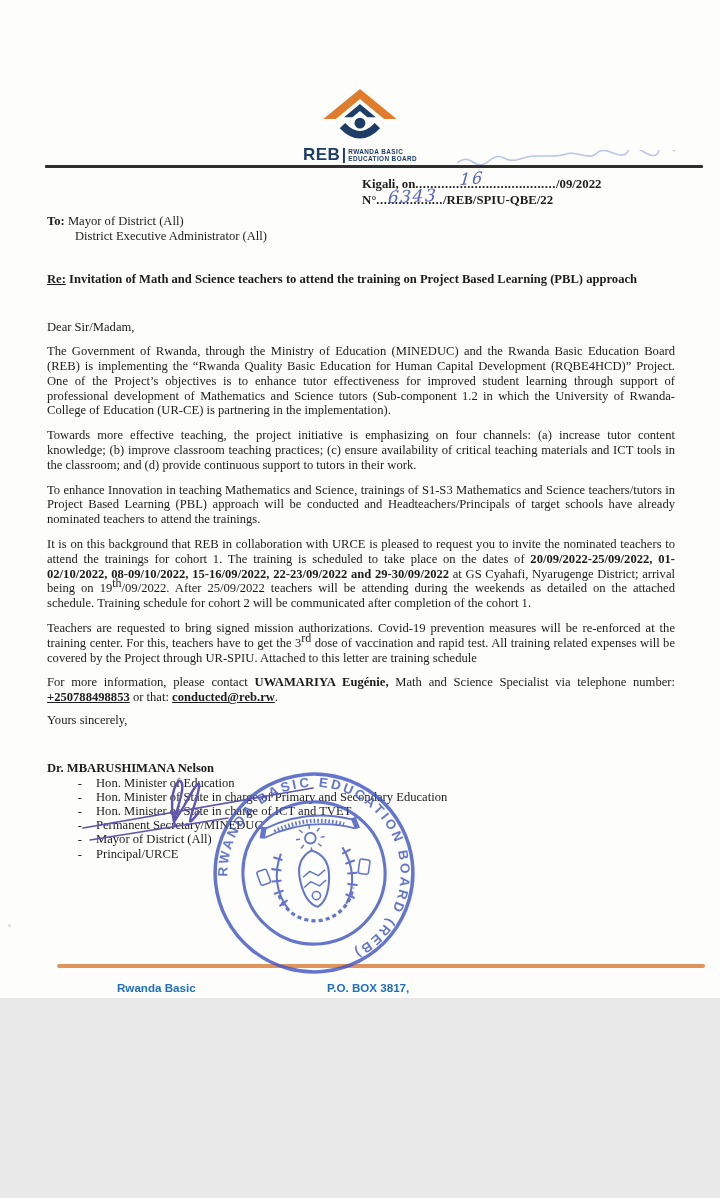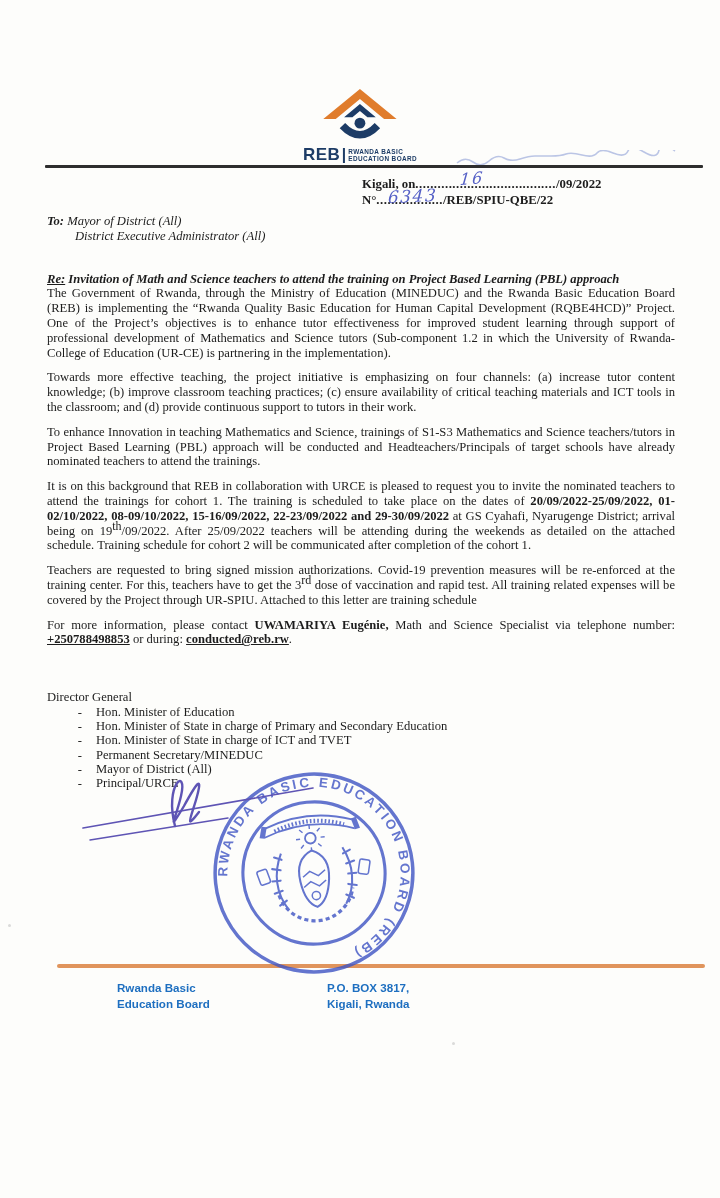--- a/index.html
+++ b/index.html
@@ -1,17 +1,17 @@
 <!DOCTYPE html>
 <html><head>
 <meta charset="utf-8">
 <style>
   html,body{margin:0;padding:0;background:#e9e9e9;}
   .page{
-    position:relative;width:720px;height:1198px;margin:0 auto;
+    position:relative;width:720px;height:998px;margin:0 auto;
     background:#fdfdfb;overflow:hidden;
     font-family:"Liberation Serif", serif;color:#1c1c1c;
   }
   
   .logo{position:absolute;top:84px;left:50%;transform:translateX(-50%);
         display:flex;flex-direction:column;align-items:center;}
   .logo-icon{width:96px;height:60px;display:block;}
   .logo-textrow{display:flex;align-items:center;margin-top:1px;}
   .logo-abbr{font-family:"Liberation Sans",sans-serif;font-weight:800;
              font-size:17px;color:var(--navy,#1d3c66);letter-spacing:.5px;}
@@ -27,25 +27,25 @@
               font-size:12.8px;line-height:15.5px;color:#1d1d1d;}
   .date-line,.ref-line{position:relative;white-space:nowrap;}
   .dots{letter-spacing:.5px;}
   .hw{position:absolute;font-family:"DejaVu Serif",serif;font-style:italic;
       font-weight:normal;color:var(--inkBlue,#5560c6);}
   .hw-day{left:98px;top:-6px;font-size:16px;transform:rotate(-5deg) skewX(-10deg);letter-spacing:2px;}
   .hw-no{left:26px;top:-4px;font-size:17px;transform:rotate(-3deg) skewX(-6deg);letter-spacing:1.5px;}
   
   .content{position:absolute;left:47px;top:214px;width:628px;
            font-size:12.6px;line-height:14.8px;z-index:1;}
-  .hang{padding-left:28px;text-indent:-28px;font-style:italic;}
+  .hang{padding-left:28px;text-indent:-28px;}
   .b{font-weight:bold;}
   .u{text-decoration:underline;margin-top:40px;}
   .recipient{margin-bottom:28px;}
-  .subject{font-weight:bold;text-align:justify;}
+  .subject{margin-bottom:34px;font-weight:bold;text-align:justify;}
   .re-label{text-decoration:underline;}
   .salutation{margin-bottom:9px;}
   #letter-body p{margin:0 0 10px 0;text-align:justify;}
   #letter-body sup{font-size:12px;line-height:0;}
   .closing{margin-top:-2px;}
   .sig-spacer{height:33px;}
   .sig-name{font-weight:bold;}
   .sig-title{}
   .cc-label{font-weight:bold;text-decoration:underline;}
   .cc-row{display:flex;line-height:14.2px;}
@@ -110,34 +110,36 @@
       <span class="b">To:</span>
       <span>Mayor of District (All)</span><br>
       <span>District Executive Administrator (All)</span>
     </div>
 
     <div class="subject hang">
       <span class="re-label">Re:</span>
       <span>Invitation of Math and Science teachers to attend the training on Project Based Learning (PBL) approach</span>
     </div>
 
+    <div class="salutation">Dear Sir/Madam,</div>
 
     <div id="letter-body">
         <p><span>The Government of Rwanda, through the Ministry of Education (MINEDUC) and the Rwanda Basic Education Board (REB) is implementing the “Rwanda Quality Basic Education for Human Capital Development (RQBE4HCD)” Project. One of the Project’s objectives is to enhance tutor effectiveness for improved student learning through support of professional development of Mathematics and Science tutors (Sub-component 1.2 in which the University of Rwanda-College of Education (UR-CE) is partnering in the implementation).</span></p>
         <p><span>Towards more effective teaching, the project initiative is emphasizing on four channels: (a) increase tutor content knowledge; (b) improve classroom teaching practices; (c) ensure availability of critical teaching materials and ICT tools in the classroom; and (d) provide continuous support to tutors in their work.</span></p>
         <p><span>To enhance Innovation in teaching Mathematics and Science, trainings of S1-S3 Mathematics and Science teachers/tutors in Project Based Learning (PBL) approach will be conducted and Headteachers/Principals of target schools have already nominated teachers to attend the trainings.</span></p>
         <p><span>It is on this background that REB in collaboration with URCE is pleased to request you to invite the nominated teachers to attend the trainings for cohort 1. The training is scheduled to take place on the dates of </span><span class="b">20/09/2022-25/09/2022, 01-02/10/2022, 08-09/10/2022, 15-16/09/2022, 22-23/09/2022 and 29-30/09/2022</span><span> at GS Cyahafi, Nyarugenge District; arrival being on 19</span><sup>th</sup><span>/09/2022. After 25/09/2022 teachers will be attending during the weekends as detailed on the attached schedule. Training schedule for cohort 2 will be communicated after completion of the cohort 1.</span></p>
         <p><span>Teachers are requested to bring signed mission authorizations. Covid-19 prevention measures will be re-enforced at the training center. For this, teachers have to get the 3</span><sup>rd</sup><span> dose of vaccination and rapid test. All training related expenses will be covered by the Project through UR-SPIU. Attached to this letter are training schedule</span></p>
-        <p><span>For more information, please contact </span><span class="b">UWAMARIYA Eugénie,</span><span> Math and Science Specialist via telephone number: </span><span class="b u">+250788498853</span><span> or during: </span><span class="b u">conducted@reb.rw</span><span>.</span></p>
+        <p><span>For more information, please contact </span><span class="b">UWAMARIYA Eugénie,</span><span> Math and Science Specialist via telephone number: </span><span class="b u">+250788498853</span><span> or that: </span><span class="b u">conducted@reb.rw</span><span>.</span></p>
       </div>
 
+    <div class="closing">Yours sincerely,</div>
 
     <div class="sig-spacer"></div>
 
-    <div class="sig-title">Director General</div>
+    <div class="sig-name">Dr. MBARUSHIMANA Nelson</div>
     <div id="cc-list">
         <div class="cc-row">
           <span class="cc-dash">-</span>
           <span>Hon. Minister of Education</span>
         </div>
         <div class="cc-row">
           <span class="cc-dash">-</span>
           <span>Hon. Minister of State in charge of Primary and Secondary Education</span>
         </div>
         <div class="cc-row">

